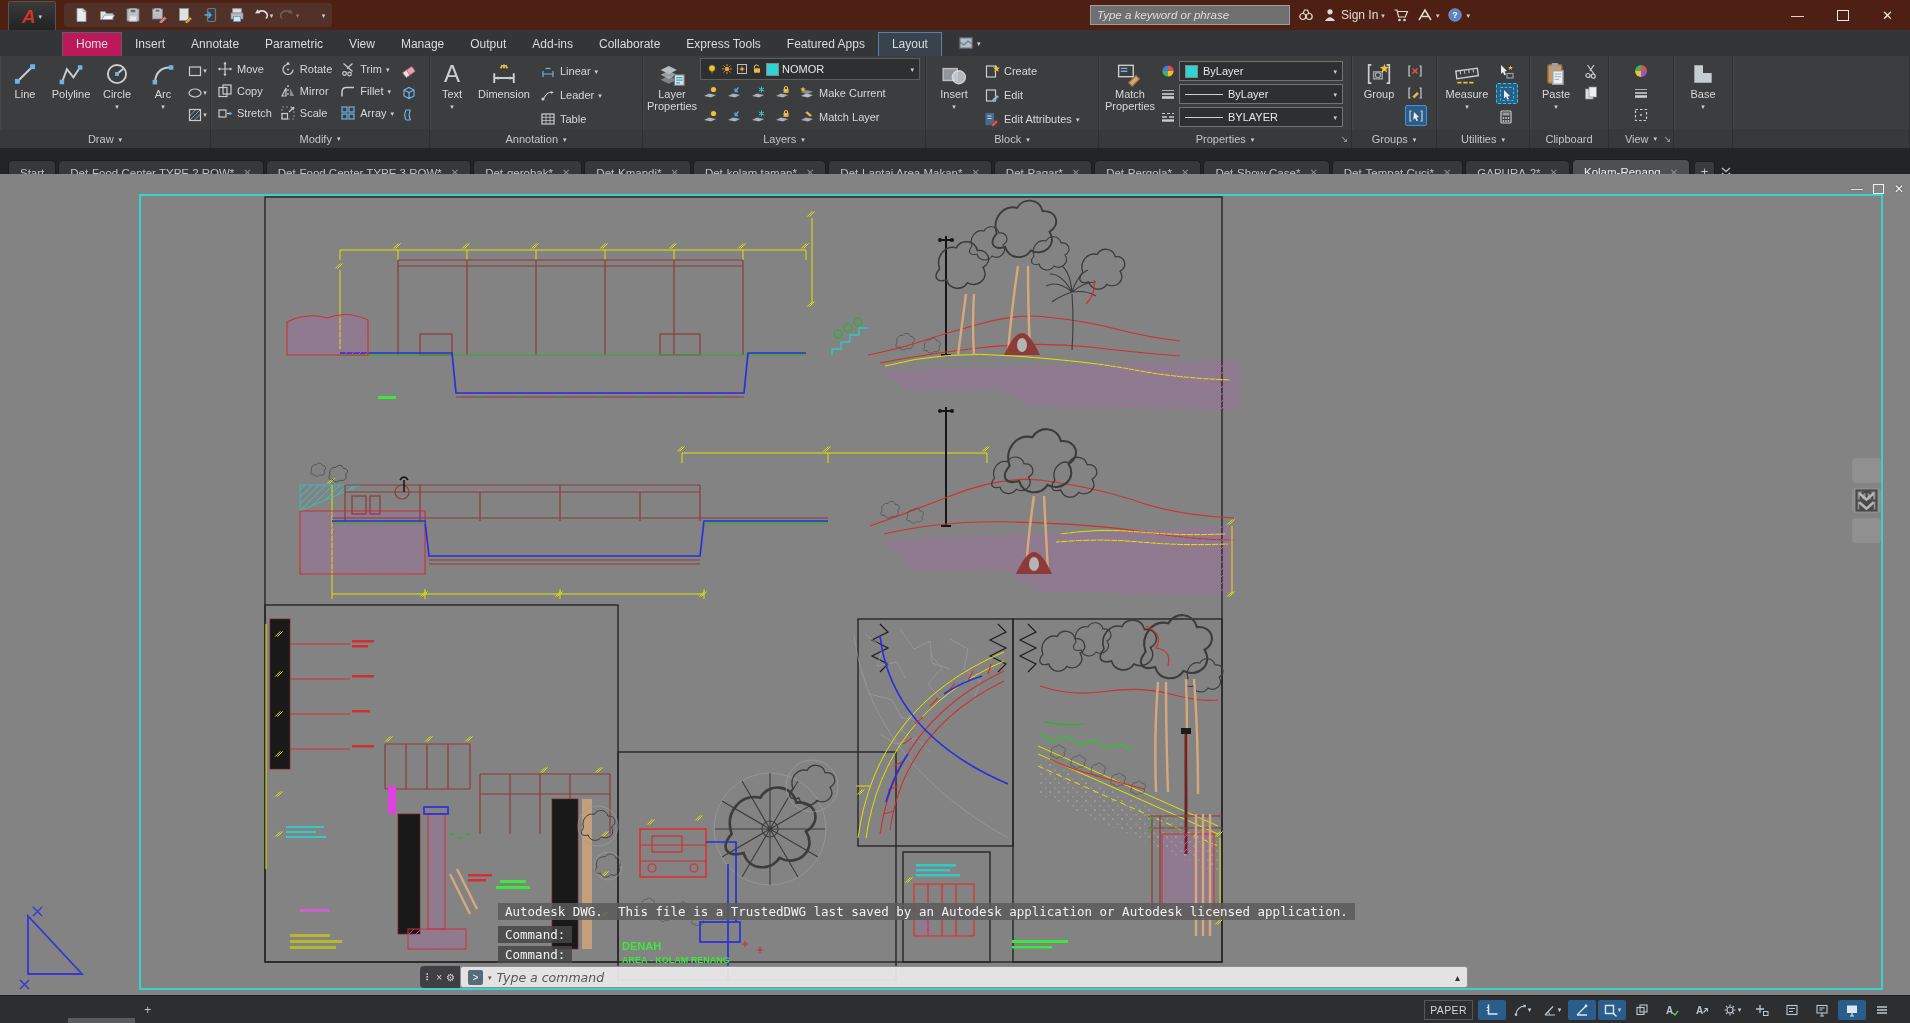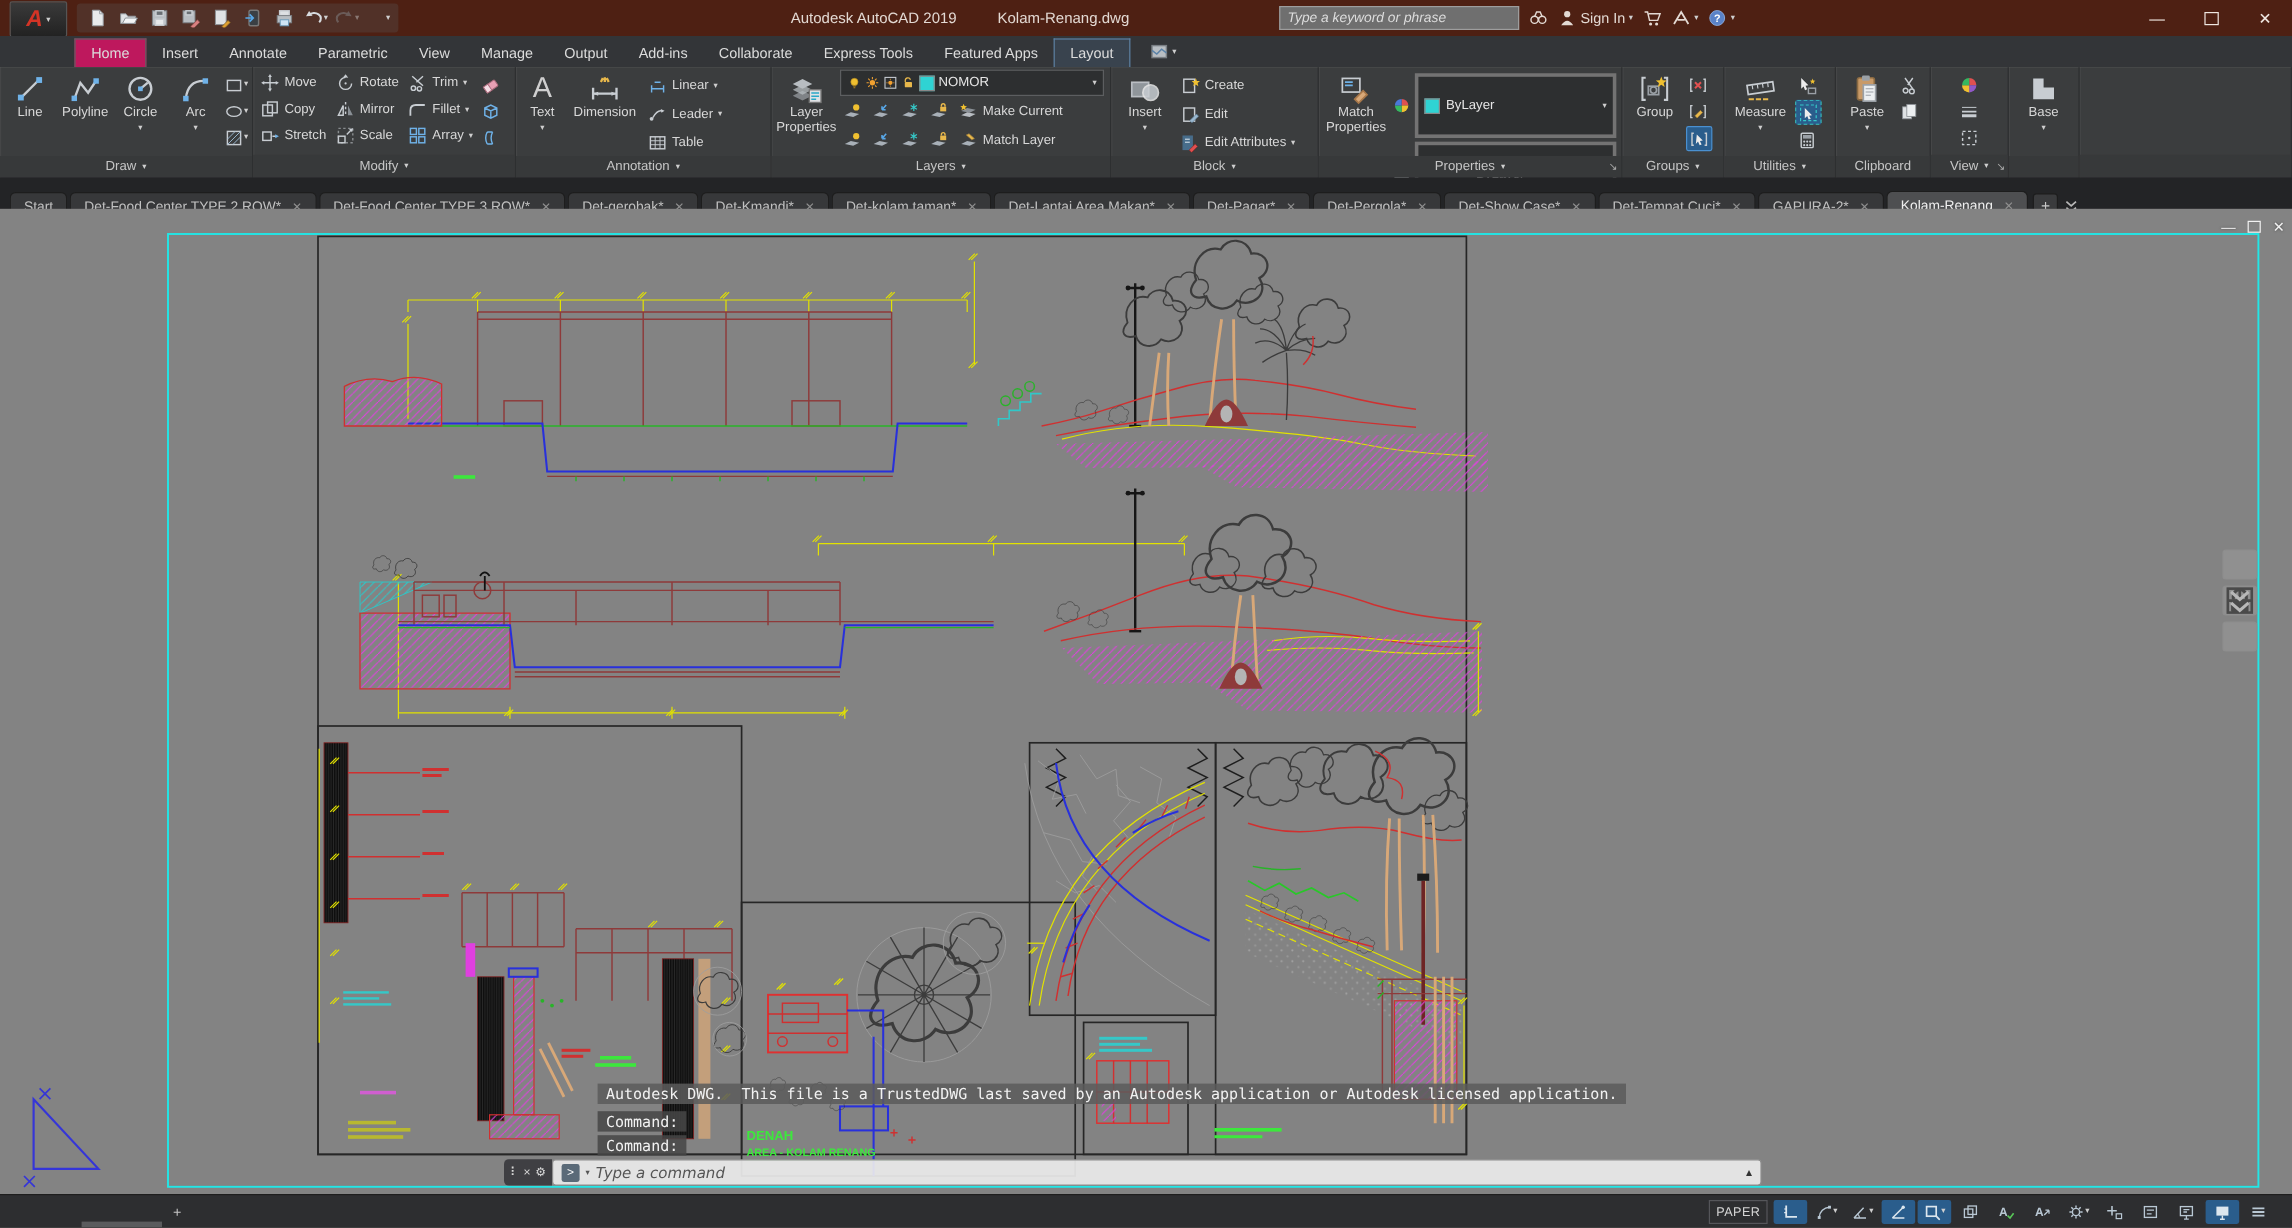--- a/index.html
+++ b/index.html
@@ -11,21 +11,21 @@
           justify-content:center;gap:3px;background:linear-gradient(#3a3a3a,#222);border:1px solid #555;border-radius:2px;}
   .appbtn .bigA{font-size:19px;font-weight:bold;color:#d33426;font-style:italic;line-height:19px;}
   .caret{font-size:7px;color:#cfcfcf;line-height:7px;}
   .qat{position:absolute;left:64px;top:3px;height:24px;display:flex;align-items:center;gap:2px;
        background:rgba(90,90,90,.30);border-radius:3px;padding:0 5px;}
   .qat-btn{width:24px;height:22px;display:flex;align-items:center;justify-content:center;gap:1px;}
   .qat-btn.dis{opacity:.45;}
   .qicon{width:16px;height:16px;display:block;}
   .tb-title{position:absolute;left:520px;width:560px;top:0;height:30px;display:flex;align-items:center;
             justify-content:center;gap:34px;font-size:12.5px;color:#e3d9d3;}
-  .tb-tools{position:absolute;left:1066px;top:4px;height:22px;display:flex;align-items:center;gap:8px;}
+  .tb-tools{position:absolute;left:1090px;top:4px;height:22px;display:flex;align-items:center;gap:8px;}
   .search{width:186px;height:18px;background:#6f6f6f;border:1px solid #9d9d9d;color:#eee;
           font-style:italic;font-size:11.5px;padding:0 6px;font-family:"Liberation Sans",sans-serif;}
   .search::placeholder{color:#ddd;font-style:italic;}
   .tb-ic{display:flex;align-items:center;gap:3px;color:#e3d9d3;font-size:12px;}
   .i16{width:16px;height:16px;display:block;}
   .winbtns{position:absolute;right:0;top:0;height:30px;display:flex;}
   .winbtn{width:45px;height:30px;display:flex;align-items:center;justify-content:center;color:#efe7e1;font-size:13px;}
   .maxbox{width:10px;height:9px;border:1.4px solid #efe7e1;}
   
   .ribbontabs{position:absolute;top:30px;left:0;right:0;height:26px;background:#333538;display:flex;
@@ -51,22 +51,22 @@
   .minicol{display:flex;flex-direction:column;gap:3px;padding-top:3px;}
   .minibtn{width:20px;height:19px;display:flex;align-items:center;justify-content:center;border-radius:2px;}
   .minibtn.on{background:#2a5d8c;border:1px solid #4a90d0;}
   .minibtn.hl{background:#2a5d8c;border:1px dashed #35c8c8;}
   .lyr{display:flex;flex-direction:column;gap:2px;}
   .lcombo{display:flex;align-items:center;gap:3px;background:#2d2f30;border:1px solid #5c5e60;height:20px;
           width:208px;padding:0 5px;font-size:11px;color:#e6e6e6;}
   .lrow{display:flex;align-items:center;gap:4px;height:22px;font-size:11px;color:#d8d8d8;}
   .swatch{width:11px;height:11px;background:#2fd3d3;border:1px solid #888;flex:none;}
   .mlast{margin-left:auto;}
-  .pcombo{display:flex;align-items:center;gap:5px;background:#2d2f30;border:3px solid #737373;height:18px;
-          width:152px;padding:15px 5px;font-size:11px;color:#e6e6e6;}
+  .pcombo{display:flex;align-items:center;gap:5px;background:#2d2f30;border:1px solid #737373;height:18px;
+          width:152px;padding:0 5px;font-size:11px;color:#e6e6e6;}
   .linesample{width:38px;border-top:1.6px solid #cfcfcf;flex:none;}
   .pcol{display:flex;flex-direction:column;gap:3px;padding-top:3px;}
   .prow{display:flex;align-items:center;gap:3px;}
   .filler{flex:1;}
   
   .filetabs{position:absolute;top:148px;left:0;right:0;height:36px;background:#232426;display:flex;
             align-items:flex-end;padding-left:8px;}
   .ftab{height:23px;display:flex;align-items:center;gap:9px;padding:0 11px;font-size:11.5px;color:#c1c1c1;
         background:#37383a;border:1px solid #1d1d1d;border-bottom:none;border-radius:5px 5px 0 0;margin-right:2px;white-space:nowrap;}
   .ftab.active{background:#4e4f51;color:#efefef;height:24px;text-decoration:underline;}
@@ -195,24 +195,20 @@
               <path d="M3,11.5 A5.5,4.5 0 0 1 11.5,5.5" stroke="#8a8e92" stroke-width="1.7"></path>
               <polygon points="14,6.5 8.6,6.2 11.4,2.2" fill="#8a8e92" stroke="none"></polygon>
             </svg></span>
           <span class="caret">▾</span>
         </span>
         <span class="qat-btn">
           <span class="qicon"></span>
           <span class="caret">▾</span>
         </span>
     </div>
-    <div class="tb-title">
-      <span>Autodesk AutoCAD 2019</span>
-      <span>Kolam-Renang.dwg</span>
-    </div>
     <div class="tb-tools">
       <input class="search" placeholder="Type a keyword or phrase" style="">
       <span class="tb-ic">
           <span class="i16"><svg viewBox="0 0 16 16" width="100%" height="100%" fill="none" stroke="#c8cdd2" stroke-width="1.2">
               <circle cx="4.8" cy="9.5" r="3" stroke="#e3d9d3"></circle>
               <circle cx="11.2" cy="9.5" r="3" stroke="#e3d9d3"></circle>
               <path d="M5,6.5 L6.5,3 h3 L11,6.5 M7.2,8 h1.6" stroke="#e3d9d3"></path>
             </svg></span>
         </span>
       <span class="tb-ic">

